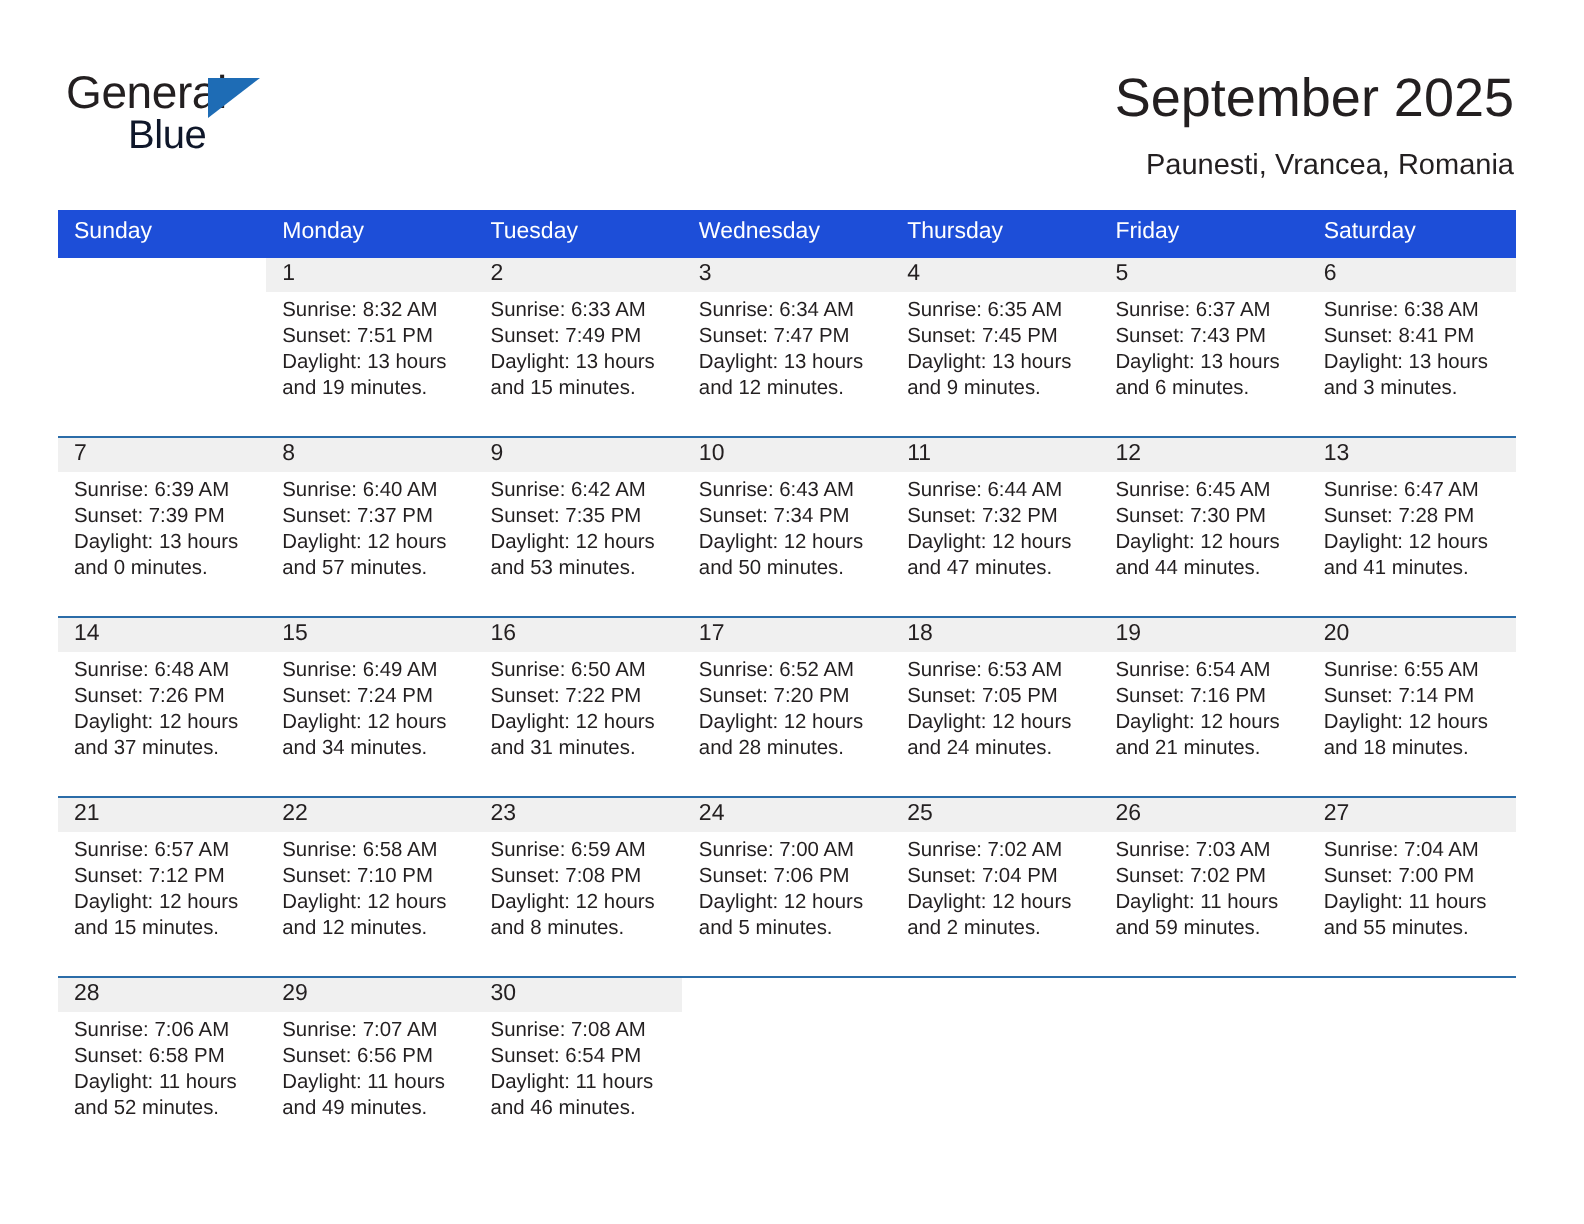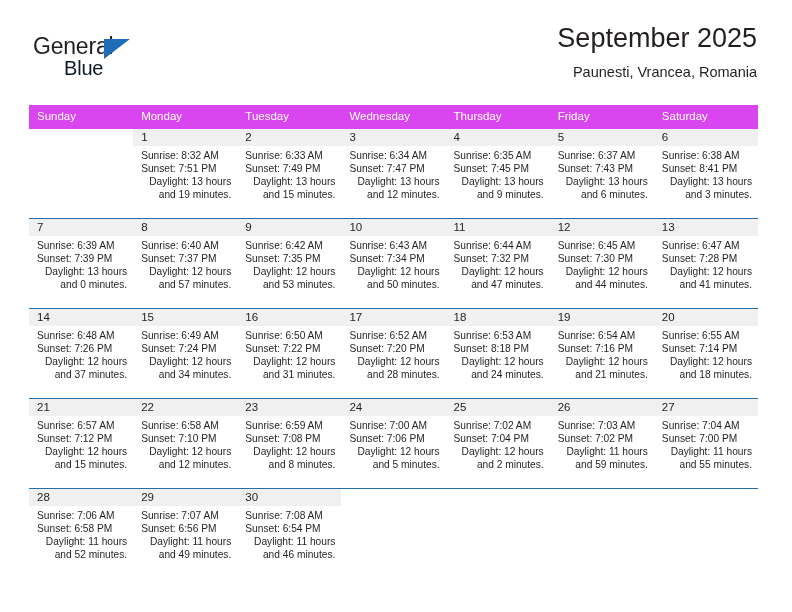--- a/index.html
+++ b/index.html
@@ -59,21 +59,21 @@
     left: 31px;
     top: 24px;
     font-size: 20px;
     letter-spacing: -0.2px;
     color: #0f172a;
     font-family: "Liberation Sans", sans-serif;
   }
   .title-block {
     position: absolute;
     right: 35px;
-    top: 21px;
+    top: 32px;
     text-align: right;
   }
   .cal-title {
     font-size: 27px;
     font-weight: normal;
     color: #231f20;
     line-height: 34px;
     white-space: nowrap;
   }
   .cal-subtitle {
@@ -89,21 +89,21 @@
   
   .calendar {
     position: absolute;
     left: 29px;
     top: 105px;
     width: 729px;
     border-collapse: collapse;
     table-layout: fixed;
   }
   .calendar th {
-    background: #d946ef;
+    background: #1d4ed8;
     color: #ffffff;
     font-size: 11.5px;
     font-weight: normal;
     text-align: left;
     padding: 5px 0 6px 8px;
     height: 11px;
     line-height: 13px;
   }
   .calendar td {
     vertical-align: top;
@@ -139,21 +139,20 @@
     padding: 4px 6px 0 8px;
     font-size: 10.2px;
     line-height: 12.9px;
     color: #231f20;
   }
   .info div {
     white-space: nowrap;
   }
   .info .wrap2 {
     white-space: normal;
-    text-align: right;
   }
 </style>
 </head>
 <body>
 
 <div class="page">
 
   <div class="header">
 
     <div class="logo">
@@ -363,21 +362,21 @@
             <div>Sunset: 7:20 PM</div>
             <div class="wrap2">Daylight: 12 hours and 28 minutes.</div>
           </div>
             </div>
           </td>
         <td>
             <div class="daycell">
           <div class="daynum-band">18</div>
           <div class="info">
             <div>Sunrise: 6:53 AM</div>
-            <div>Sunset: 8:18 PM</div>
+            <div>Sunset: 7:05 PM</div>
             <div class="wrap2">Daylight: 12 hours and 24 minutes.</div>
           </div>
             </div>
           </td>
         <td>
             <div class="daycell">
           <div class="daynum-band">19</div>
           <div class="info">
             <div>Sunrise: 6:54 AM</div>
             <div>Sunset: 7:16 PM</div>

